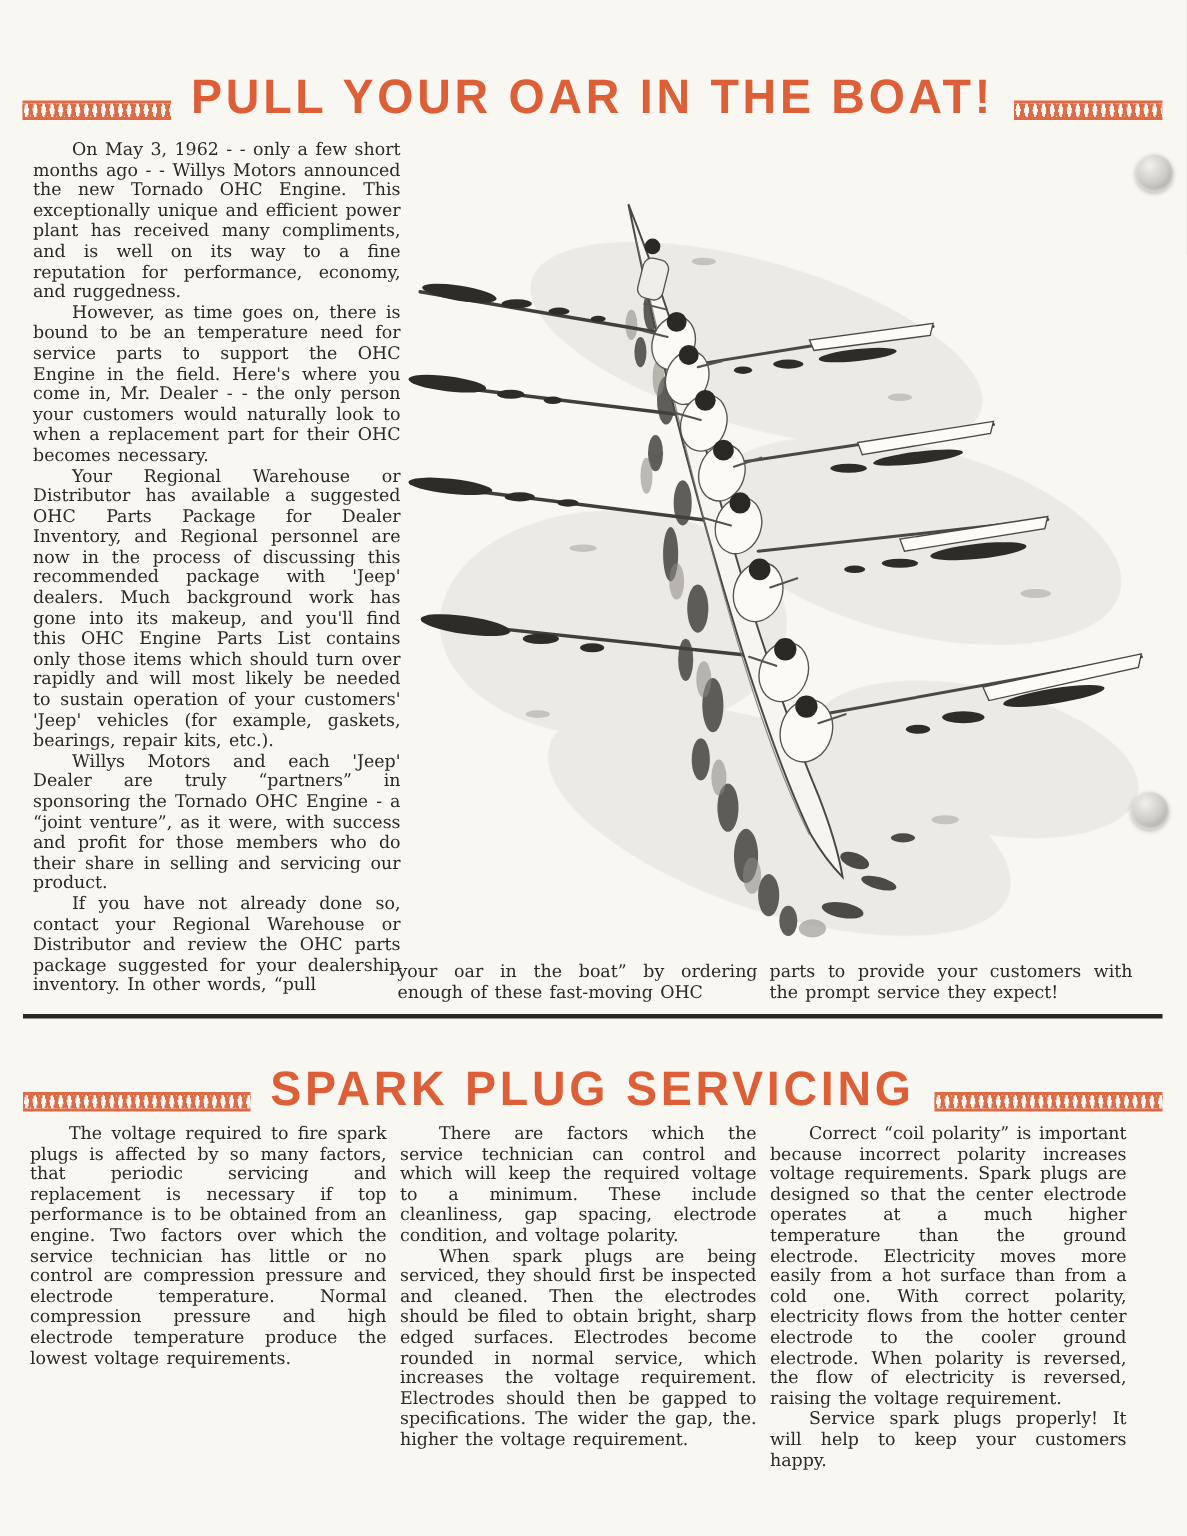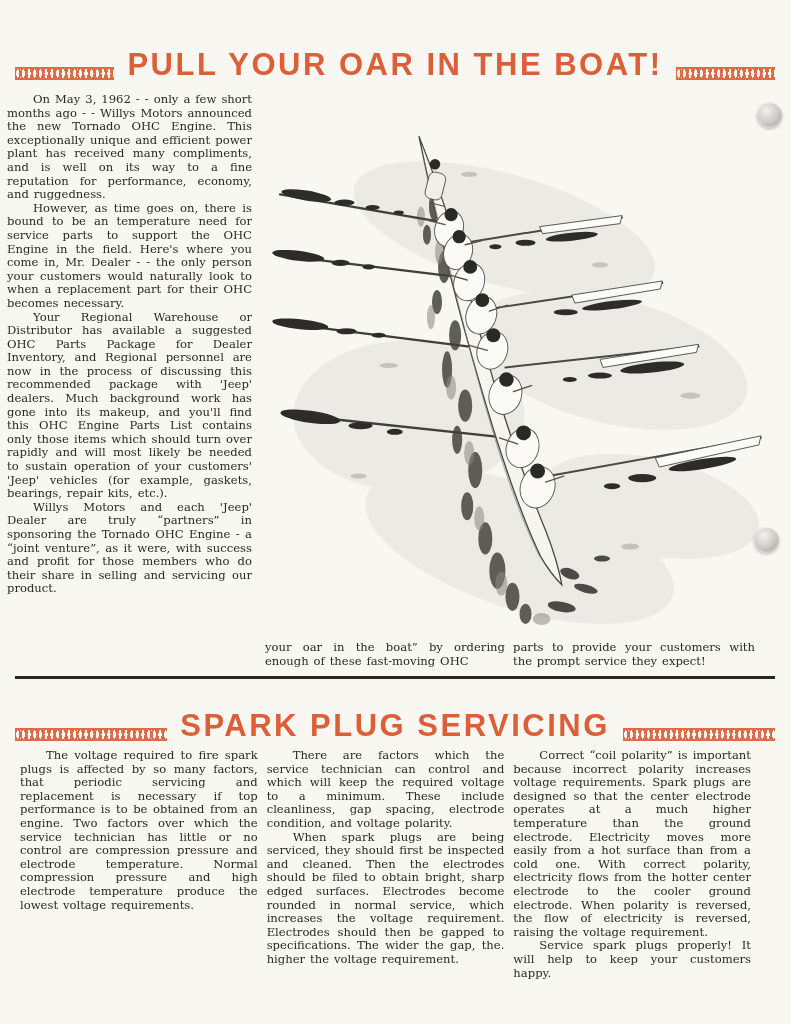--- a/index.html
+++ b/index.html
@@ -29,21 +29,21 @@
   .banner-title{
     font-family:"Liberation Sans",sans-serif;
     font-weight:800;font-size:31px;line-height:1;
     letter-spacing:2.5px;color:var(--accent);
     white-space:nowrap;transform:scaleY(1.04);
   }
   
   .bodytext{font-size:11.6px;line-height:13.6px;text-align:justify;word-spacing:1.2px;}
   .bodytext p{margin:0;}
   .bodytext p.ind{text-indent:26px;}
-  .col-left{position:absolute;left:7px;top:93px;width:245px;}
+  .col-left{position:absolute;left:22px;top:93px;width:245px;}
   .caption{position:absolute;width:240px;}
   .caption-1{left:265px;top:641px;}
   .caption-2{left:513px;top:641px;width:242px;}
   .rule{position:absolute;left:15px;right:16px;top:676px;height:3px;background:#2a2824;}
   .spark-cols{position:absolute;left:20px;top:749px;width:731px;display:flex;gap:9px;justify-content:flex-end;}
   .spark-col{flex:1;}
   
   .footer{
     position:absolute;left:22px;top:1048px;
     font-size:13px;font-weight:700;letter-spacing:1.2px;color:#2a2824;
@@ -69,20 +69,21 @@
     <div class="rope"></div>
     <div class="banner-title">PULL YOUR OAR IN THE BOAT!</div>
     <div class="rope"></div>
   </div>
 
   <div class="col-left bodytext">
     <p class="ind">On May 3, 1962 - - only a few short months ago - - Willys Motors announced the new Tornado OHC Engine.  This exceptionally unique and efficient power plant has received many compliments, and is well on its way to a fine reputation for performance, economy, and ruggedness.</p>
     <p class="ind">However, as time goes on, there is bound to be an temperature need for service parts to support the OHC Engine in the field.  Here's where you come in, Mr. Dealer - - the only person your customers would naturally look to when a replacement part for their OHC becomes necessary.</p>
     <p class="ind">Your Regional Warehouse or Distributor has available a suggested OHC Parts Package for Dealer Inventory, and Regional personnel are now in the process of discussing this recommended package with 'Jeep' dealers.  Much background work has gone into its makeup, and you'll find this OHC Engine Parts List contains only those items which should turn over rapidly and will most likely be needed to sustain operation of your customers' 'Jeep' vehicles (for example, gaskets, bearings, repair kits, etc.).</p>
     <p class="ind">Willys Motors and each 'Jeep' Dealer are truly “partners” in sponsoring the Tornado OHC Engine - a “joint venture”, as it were, with success and profit for those members who do their share in selling and servicing our product.</p>
+    <p class="ind">If you have not already done so, contact your Regional Warehouse or Distributor and review the OHC parts package suggested for your dealership inventory.  In other words, “pull</p>
   </div>
 
   <div class="illus">
     <svg viewBox="0 0 500 515" xmlns="http://www.w3.org/2000/svg">
 
       <g fill="#e3e1da" opacity="0.6">
         <ellipse cx="235" cy="115" rx="155" ry="55" transform="rotate(16 235 115)"></ellipse>
         <ellipse cx="140" cy="300" rx="115" ry="75"></ellipse>
         <ellipse cx="340" cy="245" rx="140" ry="62" transform="rotate(14 340 245)"></ellipse>
         <ellipse cx="250" cy="430" rx="160" ry="62" transform="rotate(18 250 430)"></ellipse>

